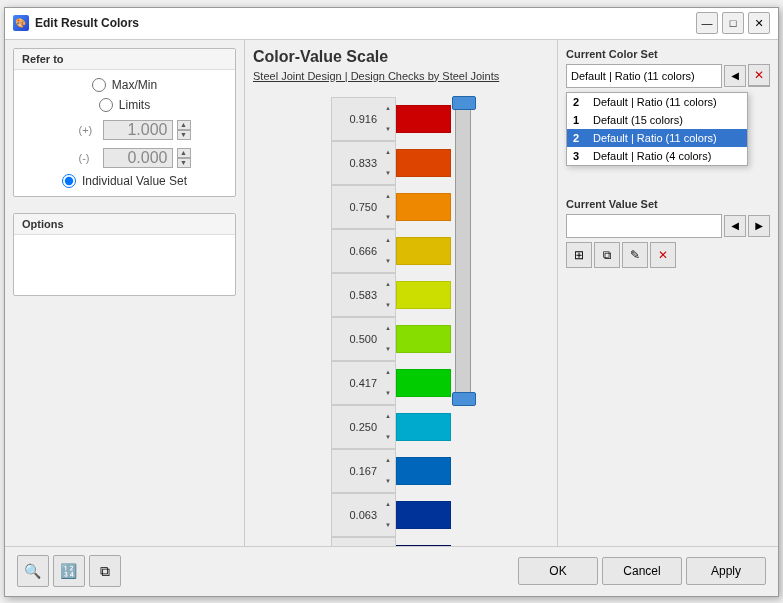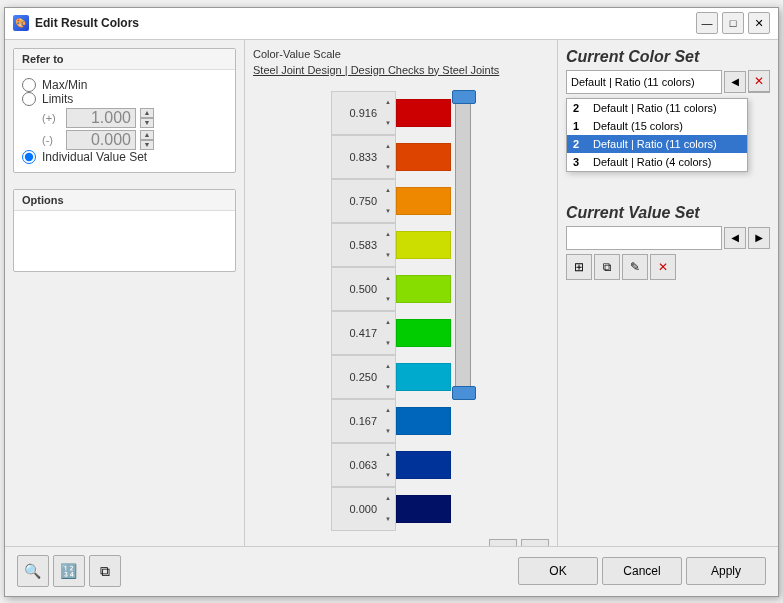--- a/index.html
+++ b/index.html
@@ -97,20 +97,22 @@
       padding: 4px 8px;
       background: #f5f5f5;
       border-bottom: 1px solid #ddd;
     }
     .panel-section-body {
       padding: 8px;
     }
     .radio-group {
       display: flex;
       flex-direction: column;
+      gap: 6px;
+      align-items: center;
     }
     .radio-item {
       display: flex;
       align-items: center;
       gap: 6px;
       cursor: pointer;
     }
     .radio-input {
       width: 14px;
       height: 14px;
@@ -162,22 +164,22 @@
     
     .mid-panel {
       flex: 1;
       border-right: 1px solid #ccc;
       display: flex;
       flex-direction: column;
       background: #f0f0f0;
       padding: 8px;
     }
     .mid-section-title {
-      font-weight: 400;
-      font-size: 11px;
+      font-weight: 700;
+      font-size: 16px;
       color: #333;
       margin-bottom: 4px;
     }
     .color-scale-label {
       font-size: 11px;
       color: #333;
       margin-bottom: 11px;
       text-decoration: underline;
     }
     .color-scale-container {
@@ -293,24 +295,23 @@
     .right-panel {
       width: 220px;
       display: flex;
       flex-direction: column;
       background: #f0f0f0;
       padding: 8px;
       position: relative;
     }
     .right-section-title {
       font-weight: 600;
-      font-size: 16px;
+      font-size: 11px;
       color: #333;
       margin-bottom: 4px;
-      font-style: italic;
     }
     .nav-btn {
       width: 22px;
       height: 22px;
       border: 1px solid #aaa;
       background: #e8e8e8;
       cursor: pointer;
       display: flex;
       align-items: center;
       justify-content: center;
@@ -528,20 +529,28 @@
       </div>
       <div class="color-block" style="background:#dd4400;"></div>
     </div>
             <div class="scale-row">
       <div class="scale-value">0.750</div>
       <div class="scale-arrows">
         <div class="scale-arrow-btn">▲</div>
         <div class="scale-arrow-btn">▼</div>
       </div>
       <div class="color-block" style="background:#ee8800;"></div>
+    </div>
+            <div class="scale-row">
+      <div class="scale-value">0.666</div>
+      <div class="scale-arrows">
+        <div class="scale-arrow-btn">▲</div>
+        <div class="scale-arrow-btn">▼</div>
+      </div>
+      <div class="color-block" style="background:#ddbb00;"></div>
     </div>
             <div class="scale-row">
       <div class="scale-value">0.583</div>
       <div class="scale-arrows">
         <div class="scale-arrow-btn">▲</div>
         <div class="scale-arrow-btn">▼</div>
       </div>
       <div class="color-block" style="background:#ccdd00;"></div>
     </div>
             <div class="scale-row">

